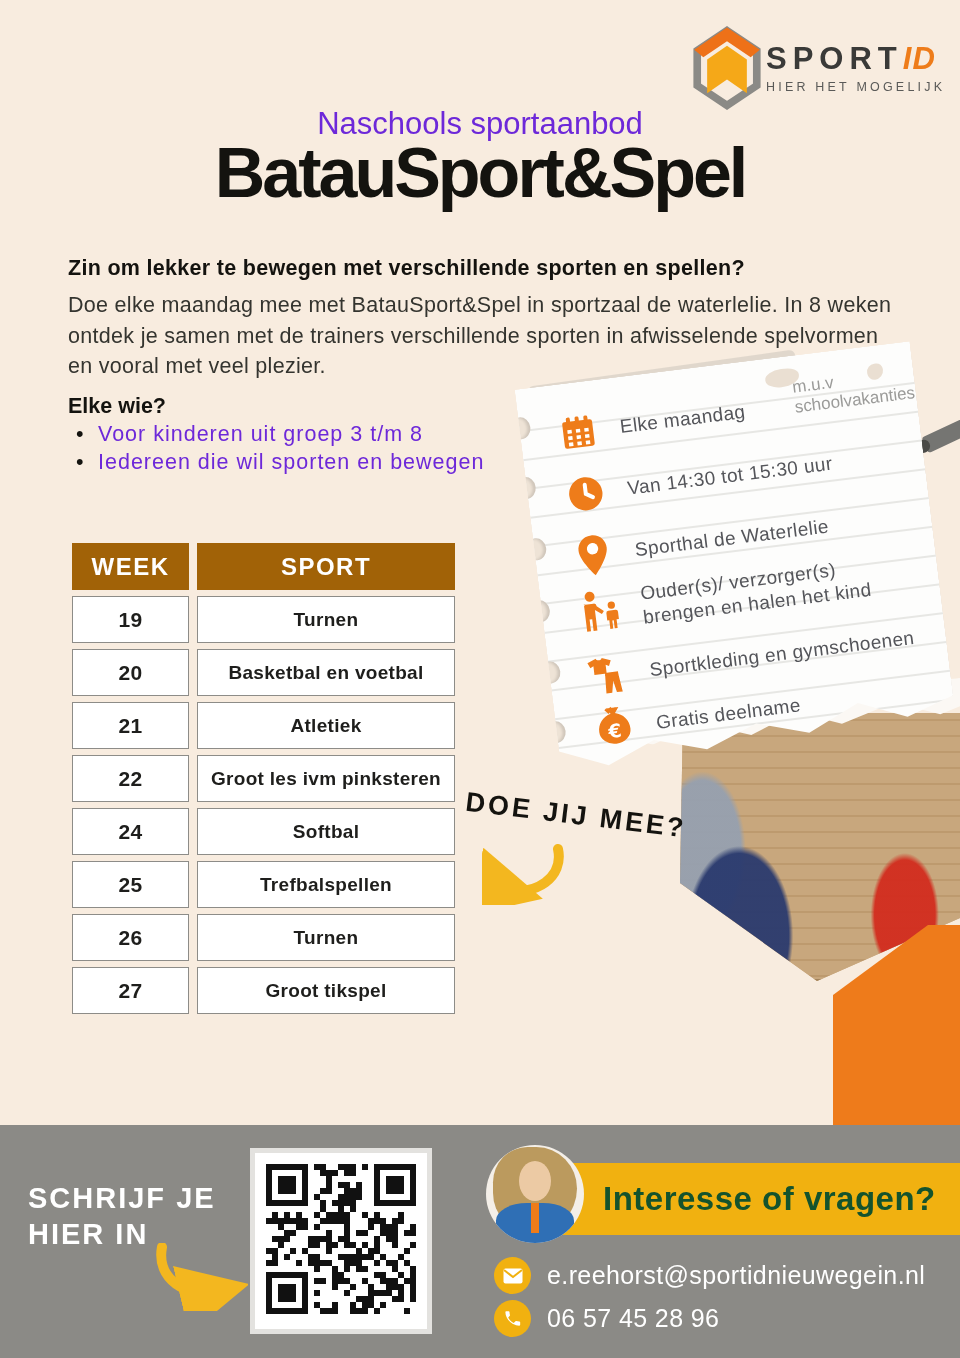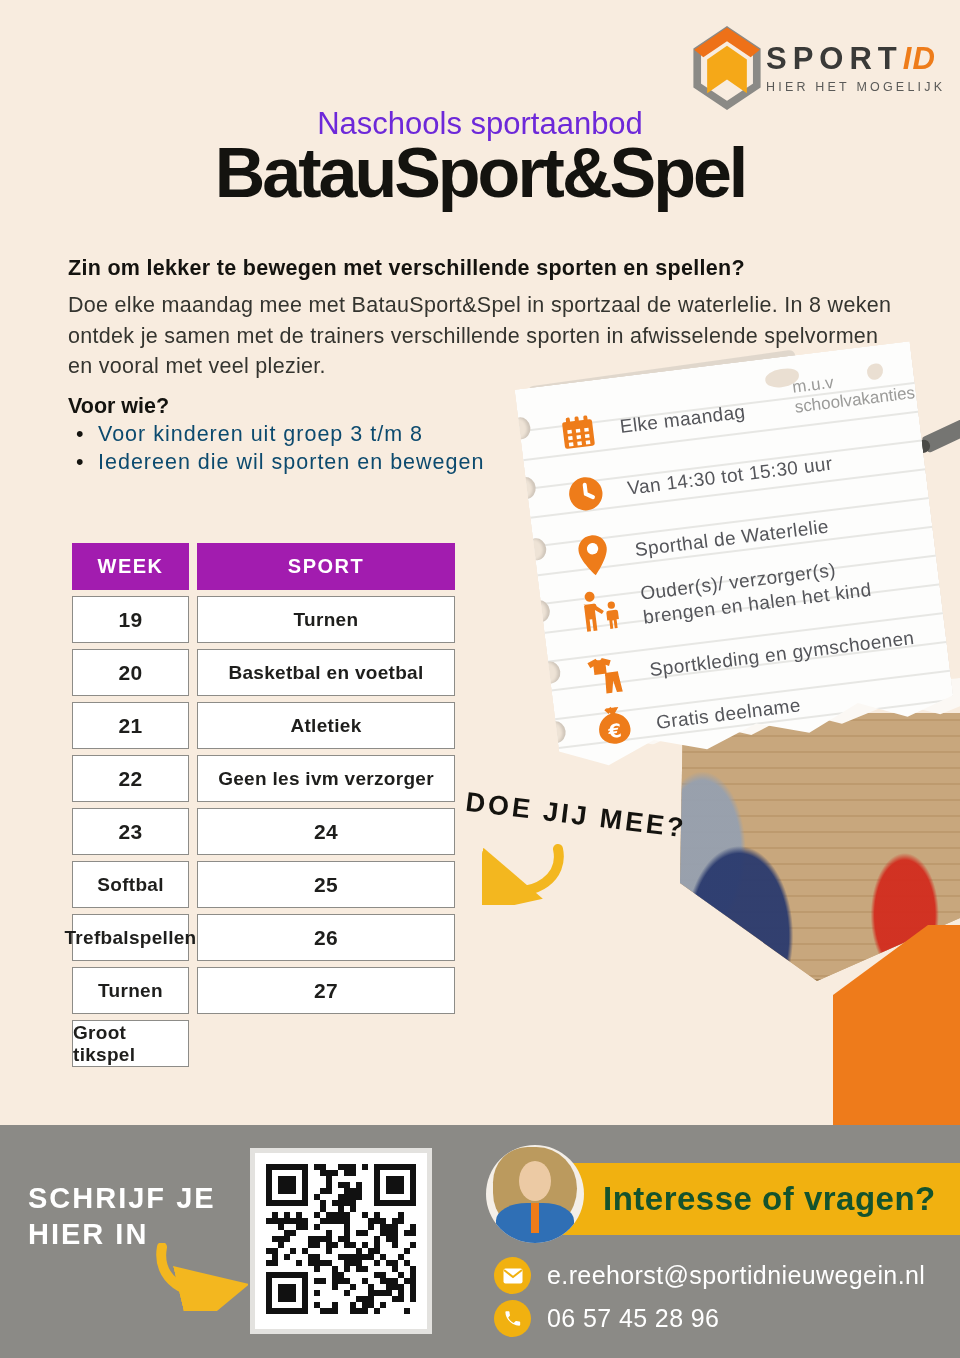--- a/index.html
+++ b/index.html
@@ -14,28 +14,28 @@
   .logo-text .brand em{font-style:italic;color:#ee7c1a;letter-spacing:1px;}
   .logo-text .tagline{font-size:12.5px;letter-spacing:3.2px;color:#5a5a58;margin-top:6px;}
   
   .subtitle{position:absolute;top:106px;left:0;width:100%;text-align:center;
     font-size:31px;color:#6d28d9;}
   .title{position:absolute;top:138px;left:0;width:100%;text-align:center;
     font-size:70px;font-weight:900;letter-spacing:-3px;color:#14130f;line-height:1;}
   .question{position:absolute;left:68px;top:256px;font-size:21.5px;font-weight:700;color:#14130f;letter-spacing:.3px;}
   .intro{position:absolute;left:68px;top:290px;width:830px;font-size:21.5px;line-height:30.5px;color:#34342f;letter-spacing:.3px;}
   .voorwie-h{position:absolute;left:68px;top:394px;font-size:21.5px;font-weight:700;color:#14130f;}
-  .bullets{position:absolute;left:74px;top:421px;margin:0;padding:0;list-style:none;font-size:21.5px;line-height:27.5px;color:#0c4a6e;letter-spacing:1px;}
+  .bullets{position:absolute;left:74px;top:421px;margin:0;padding:0;list-style:none;font-size:21.5px;line-height:27.5px;color:#6d28d9;letter-spacing:1px;}
   .bullets li{padding-left:24px;position:relative;}
   .bullets li::before{content:"•";position:absolute;left:2px;top:0;color:#14130f;}
   
   .schedule{position:absolute;left:72px;top:543px;display:grid;
     grid-template-columns:117px 258px;column-gap:8px;row-gap:6px;}
   .cell{height:47px;display:flex;align-items:center;justify-content:center;box-sizing:border-box;}
-  .cell.head{background:#a21caf;color:#fff;font-weight:700;font-size:20px;letter-spacing:1.5px;}
+  .cell.head{background:#a16207;color:#fff;font-weight:700;font-size:24px;letter-spacing:1.5px;}
   .cell.body{background:#fff;border:1.5px solid #8d8c88;font-size:19px;font-weight:700;color:#1e1e1c;letter-spacing:.3px;}
   .cell.week{font-size:21px;}
   
   .brushstroke{position:absolute;left:528px;top:368px;width:270px;height:34px;background:#dcd3c9;
     transform:rotate(-8deg);border-radius:6px;opacity:.85;}
   .note{position:absolute;left:537px;top:364px;width:398px;height:392px;background:#fdfdfc;
     transform:rotate(-7deg);box-shadow:6px 10px 18px rgba(90,70,50,.14);
     clip-path:polygon(0 0,100% 0,100% 91%,88% 95%,76% 90%,63% 96%,50% 92%,37% 97%,24% 93%,12% 98%,0 93%);
     background-image:repeating-linear-gradient(to bottom,transparent 0 27px,#e7e7e4 27px 29px);
     background-position:0 14px;}
@@ -117,38 +117,37 @@
     <span class="logo-text">
       <span class="brand"><span>SPORT</span><em>ID</em></span>
       <div class="tagline">HIER HET MOGELIJK</div>
     </span>
   </div>
 
   <div class="subtitle">Naschools sportaanbod</div>
   <div class="title">BatauSport&amp;Spel</div>
   <div class="question">Zin om lekker te bewegen met verschillende sporten en spellen?</div>
   <div class="intro">Doe elke maandag mee met BatauSport&amp;Spel in sportzaal de waterlelie. In 8 weken ontdek je samen met de trainers verschillende sporten in afwisselende spelvormen en vooral met veel plezier.</div>
-  <div class="voorwie-h">Voor wie?</div>
+  <div class="voorwie-h">Elke wie?</div>
   <ul class="bullets">
     <li>Voor kinderen uit groep 3 t/m 8</li>
     <li>Iedereen die wil sporten en bewegen</li>
   </ul>
 
   <div class="schedule">
     <div class="cell head">WEEK</div>
     <div class="cell head">SPORT</div>
     <div class="cell body week">19</div>
     <div class="cell body">Turnen</div>
     <div class="cell body week">20</div>
     <div class="cell body">Basketbal en voetbal</div>
     <div class="cell body week">21</div>
     <div class="cell body">Atletiek</div>
     <div class="cell body week">22</div>
-    <div class="cell body">Geen les ivm verzorger</div>
-    <div class="cell body week">23</div>
+    <div class="cell body">Groot les ivm pinksteren</div>
     <div class="cell body week">24</div>
     <div class="cell body">Softbal</div>
     <div class="cell body week">25</div>
     <div class="cell body">Trefbalspellen</div>
     <div class="cell body week">26</div>
     <div class="cell body">Turnen</div>
     <div class="cell body week">27</div>
     <div class="cell body">Groot tikspel</div>
   </div>
 

